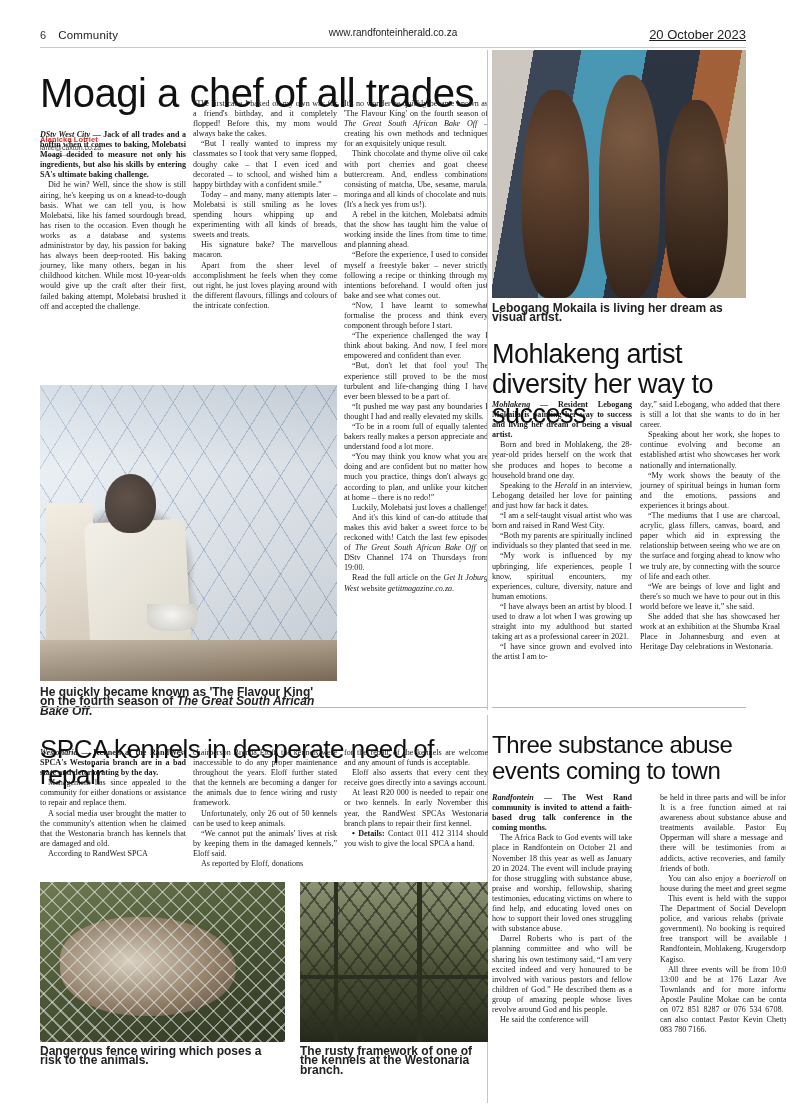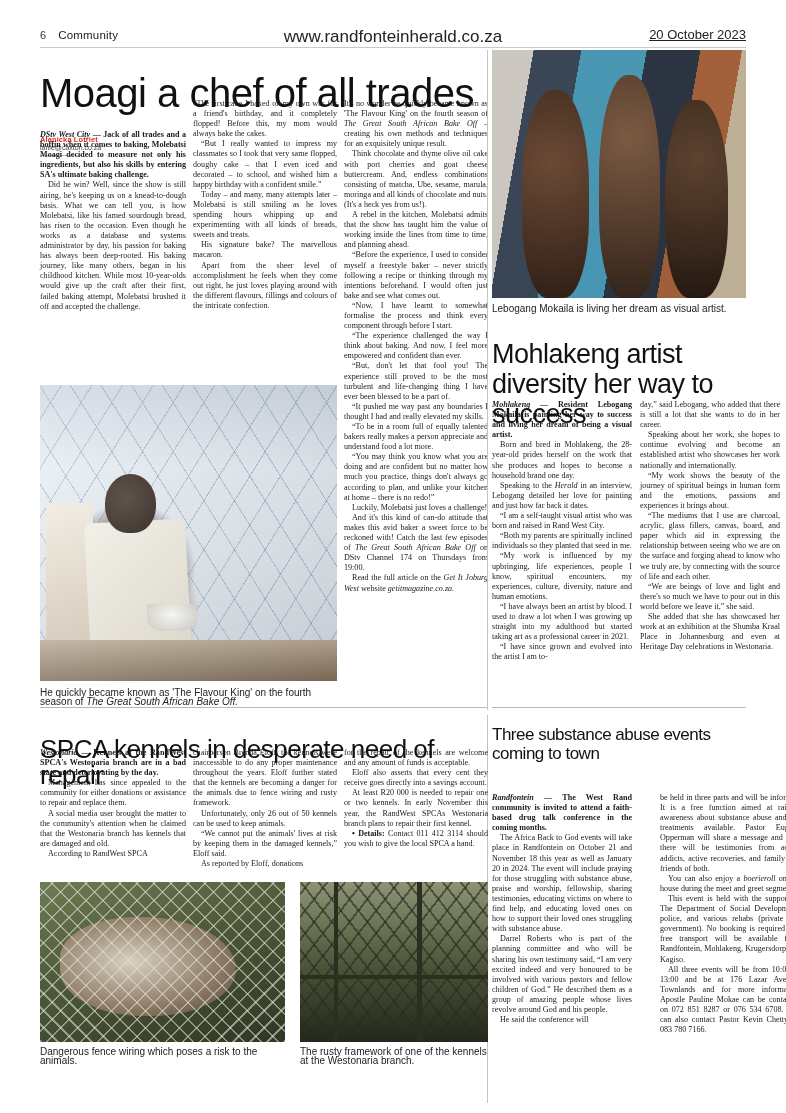--- a/index.html
+++ b/index.html
@@ -39,21 +39,21 @@
   }
   .mast-section {
     font-size: 11.5px;
     color: #222;
     letter-spacing: .2px;
   }
   .mast-url {
     position: absolute;
     left: 0; right: 0;
     text-align: center;
-    font-size: 17px;
+    font-size: 10px;
     color: #222;
   }
   .mast-date {
     margin-left: auto;
     font-size: 13px;
     color: #222;
     text-decoration: underline;
   }
   .mast-rule {
     position: absolute;
@@ -117,23 +117,24 @@
 
   
   .photo {
     position: absolute;
     overflow: hidden;
     background: #d9d9d9;
   }
   .caption {
     position: absolute;
     font-family: "Liberation Sans", sans-serif;
-    font-size: 10px;
+    font-size: 12px;
     line-height: 9.4px;
     color: #222;
+    font-weight: bold;
   }
   .caption em { font-style: italic; }
 
   .rule-h {
     position: absolute;
     background: #b8b8b8;
     height: 1px;
   }
   .rule-v {
     position: absolute;
@@ -359,21 +360,21 @@
 
   <div class="photo ph-kennel" style="left:300px; top:882px; width:188px; height:160px;">
     <div class="mesh"></div>
     <div class="post" style="left:18%; top:0; width:4px; height:100%;"></div>
     <div class="post" style="left:62%; top:0; width:5px; height:100%;"></div>
     <div class="post" style="left:0; top:58%; width:100%; height:4px;"></div>
   </div>
   <div class="caption" style="left:300px; top:1047px; width:188px;">The rusty framework of one of the kennels at the Westonaria branch.</div>
 
   <div class="rule-h" style="left:492px; top:707px; width:254px;"></div>
-  <h2 class="headline" style="position:absolute; left:492px; top:712px; width:258px; font-size:17px; line-height:1.1;">Three substance abuse events coming to town</h2>
+  <h2 class="headline" style="position:absolute; left:492px; top:712px; width:258px; font-size:24px; line-height:1.1;">Three substance abuse events coming to town</h2>
 
   <div class="col" id="subs-c1" style="left:492px; top:793px; width:140px;">
       <p class="col-p lead"><span class="placeline">Randfontein</span> — The West Rand community is invited to attend a faith-based drug talk conference in the coming months.</p>
       <p class="col-p">The Africa Back to God events will take place in Randfontein on October 21 and November 18 this year as well as January 20 in 2024. The event will include praying for those struggling with substance abuse, praise and worship, fellowship, sharing testimonies, educating victims on where to find help, and educating loved ones on how to support their loved ones struggling with substance abuse.</p>
       <p class="col-p">Darrel Roberts who is part of the planning committee and who will be sharing his own testimony said, “I am very excited indeed and very honoured to be involved with various pastors and fellow children of God.” He described them as a group of amazing people whose lives revolve around God and his people.</p>
       <p class="col-p">He said the conference will</p>
     </div>
   <div class="col" id="subs-c2" style="left:640px; top:793px; width:140px;margin-left:20px;">
       <p class="col-p first">be held in three parts and will be informal. It is a free function aimed at raising awareness about substance abuse and the treatments available. Pastor Eugene Opperman will share a message and then there will be testimonies from active addicts, active recoveries, and family and friends of both.</p>
       <p class="col-p">You can also enjoy a <em>boerieroll</em> on the house during the meet and greet segment.</p>

